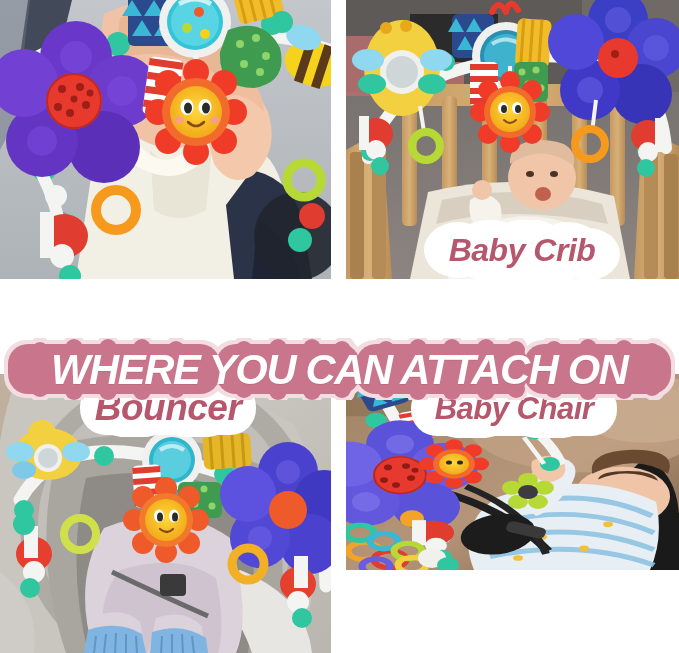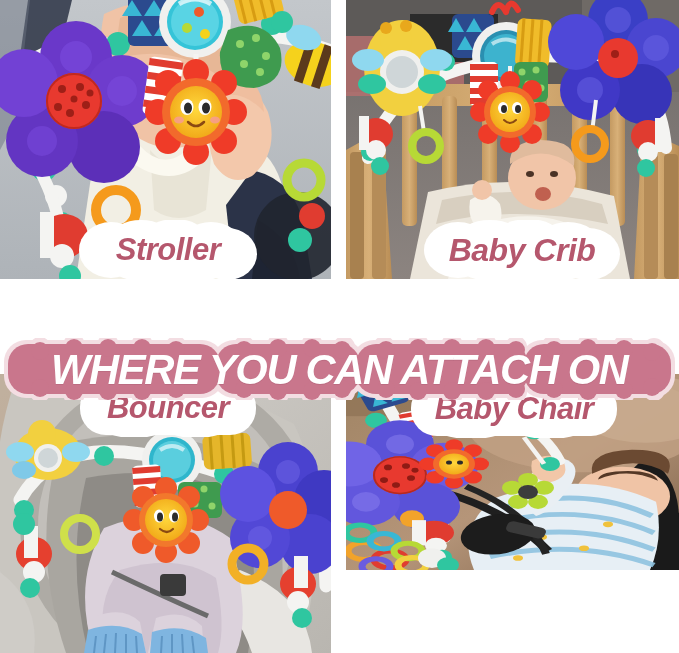--- a/index.html
+++ b/index.html
@@ -256,35 +256,20 @@
         <circle r="20" fill="none" stroke="#f59a1c" stroke-width="10"></circle>
       </g>
 
       <g transform="translate(304,180)">
         <circle r="17" fill="none" stroke="#b7d936" stroke-width="9"></circle>
       </g>
       <circle cx="312" cy="216" r="13" fill="#e03c30"></circle>
       <circle cx="300" cy="240" r="12" fill="#2fc6a0"></circle>
     </svg>
 
-    <div class="label" style="left:79px; top:220px; width:178px; height:60px; font-size:31px;">
-      <svg class="blob" viewBox="0 0 178 60" preserveAspectRatio="none">
-        <g fill="#ffffff">
-          <ellipse cx="32" cy="30" rx="32" ry="28"></ellipse>
-          <ellipse cx="62" cy="18" rx="30" ry="18"></ellipse>
-          <ellipse cx="96" cy="16" rx="30" ry="17"></ellipse>
-          <ellipse cx="132" cy="24" rx="30" ry="22"></ellipse>
-          <ellipse cx="148" cy="34" rx="30" ry="26"></ellipse>
-          <ellipse cx="70" cy="40" rx="44" ry="22"></ellipse>
-          <ellipse cx="112" cy="42" rx="42" ry="20"></ellipse>
-          <rect x="26" y="12" width="126" height="40" rx="18"></rect>
-        </g>
-      </svg>
-      <span>Stroller</span>
-    </div>
   </div>
 
   <div class="panel panel-tr">
     <svg class="photo" viewBox="0 0 333 279" preserveAspectRatio="none">
       <defs>
         <linearGradient id="trbg" x1="0" y1="0" x2="0" y2="1">
           <stop offset="0" stop-color="#6e6a68"></stop>
             <stop offset="1" stop-color="#8c8480"></stop>
         </linearGradient>
         <linearGradient id="wood" x1="0" y1="0" x2="1" y2="0">
@@ -629,21 +614,21 @@
       </g>
 
       <g transform="translate(80,160)">
           <circle r="16" fill="none" stroke="#cfe04a" stroke-width="8"></circle>
         </g>
       <g transform="translate(248,190)">
           <circle r="16" fill="none" stroke="#f2b026" stroke-width="9"></circle>
         </g>
     </svg>
 
-    <div class="label" style="left:78px; top:5px; width:180px; height:58px; font-size:31px;text-align:center;">
+    <div class="label" style="left:78px; top:5px; width:180px; height:58px; font-size:37px;text-align:center;">
       <svg class="blob" viewBox="0 0 180 58" preserveAspectRatio="none">
         <g fill="#ffffff">
           <rect x="2" y="2" width="176" height="54" rx="26"></rect>
           <ellipse cx="42" cy="16" rx="30" ry="15"></ellipse>
           <ellipse cx="92" cy="12" rx="32" ry="13"></ellipse>
           <ellipse cx="138" cy="16" rx="30" ry="15"></ellipse>
           <ellipse cx="56" cy="46" rx="34" ry="13"></ellipse>
           <ellipse cx="118" cy="46" rx="34" ry="13"></ellipse>
         </g>
       </svg>

